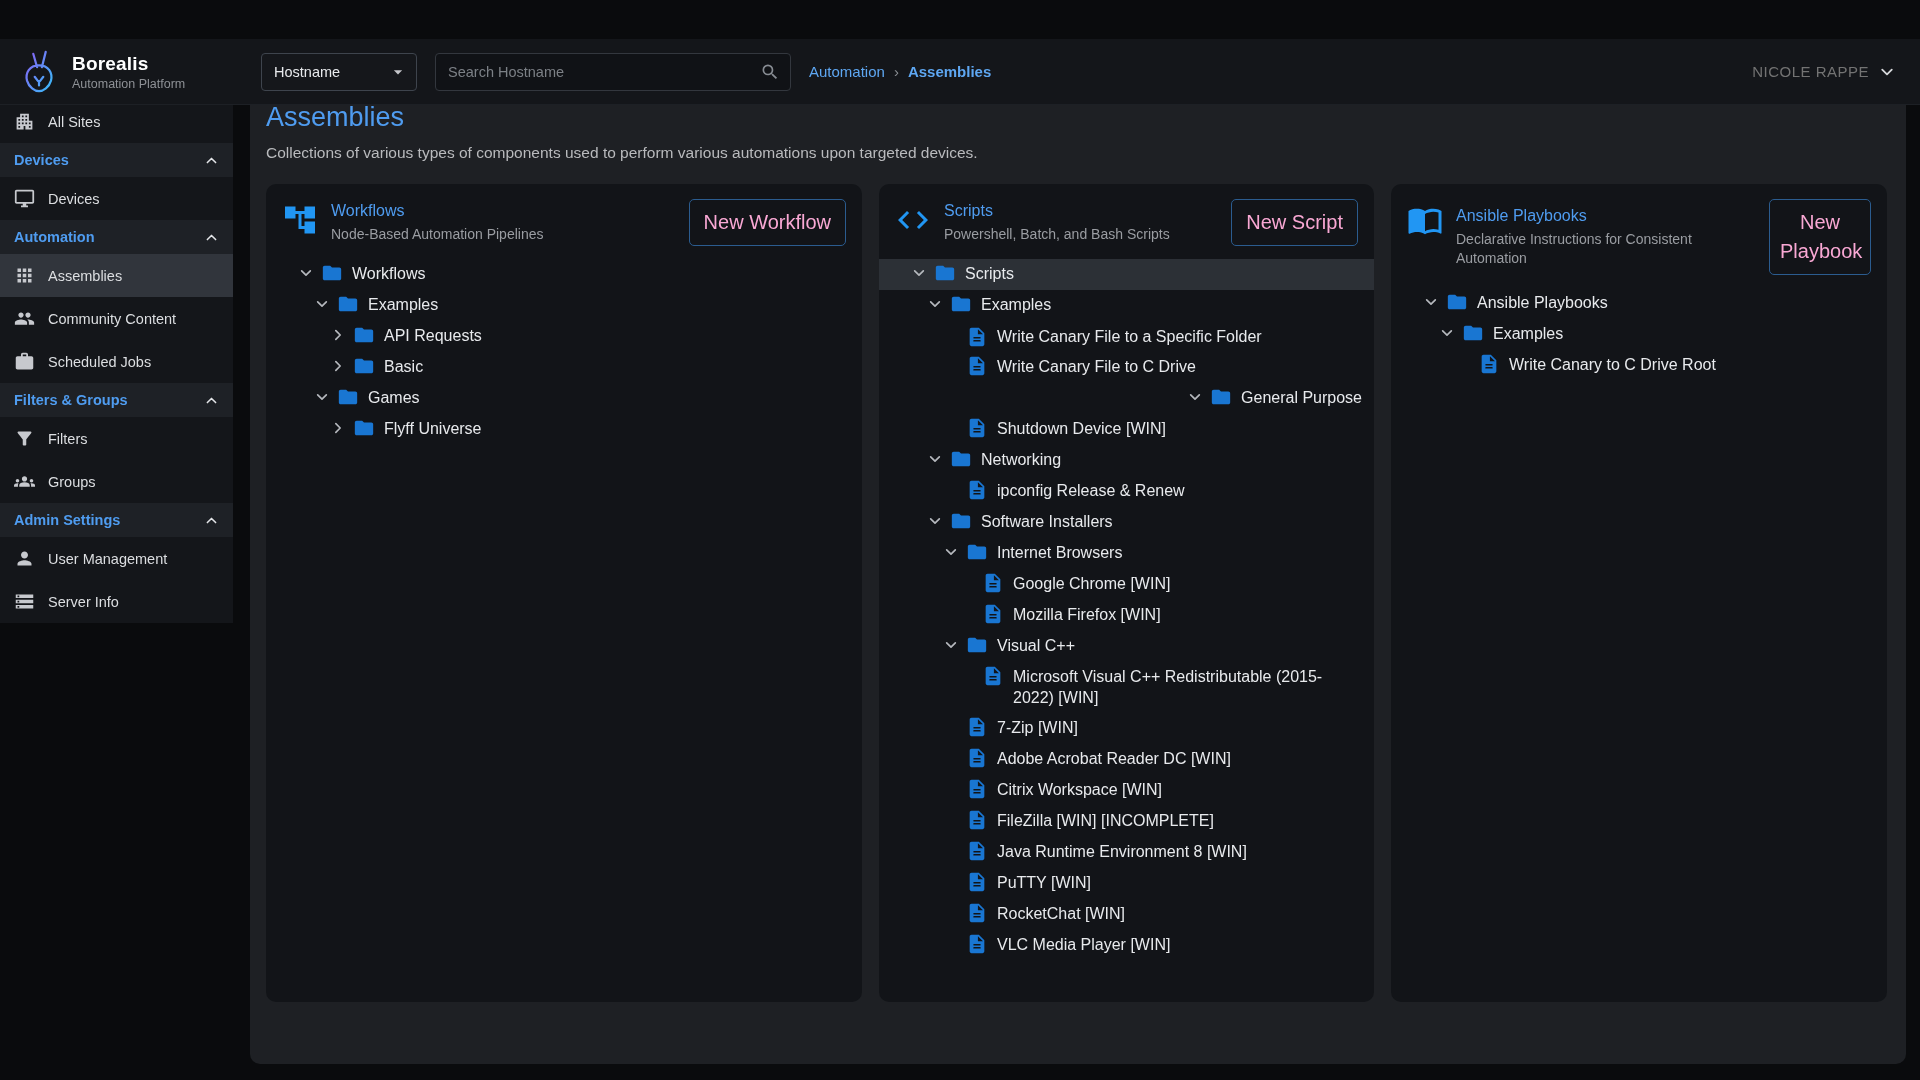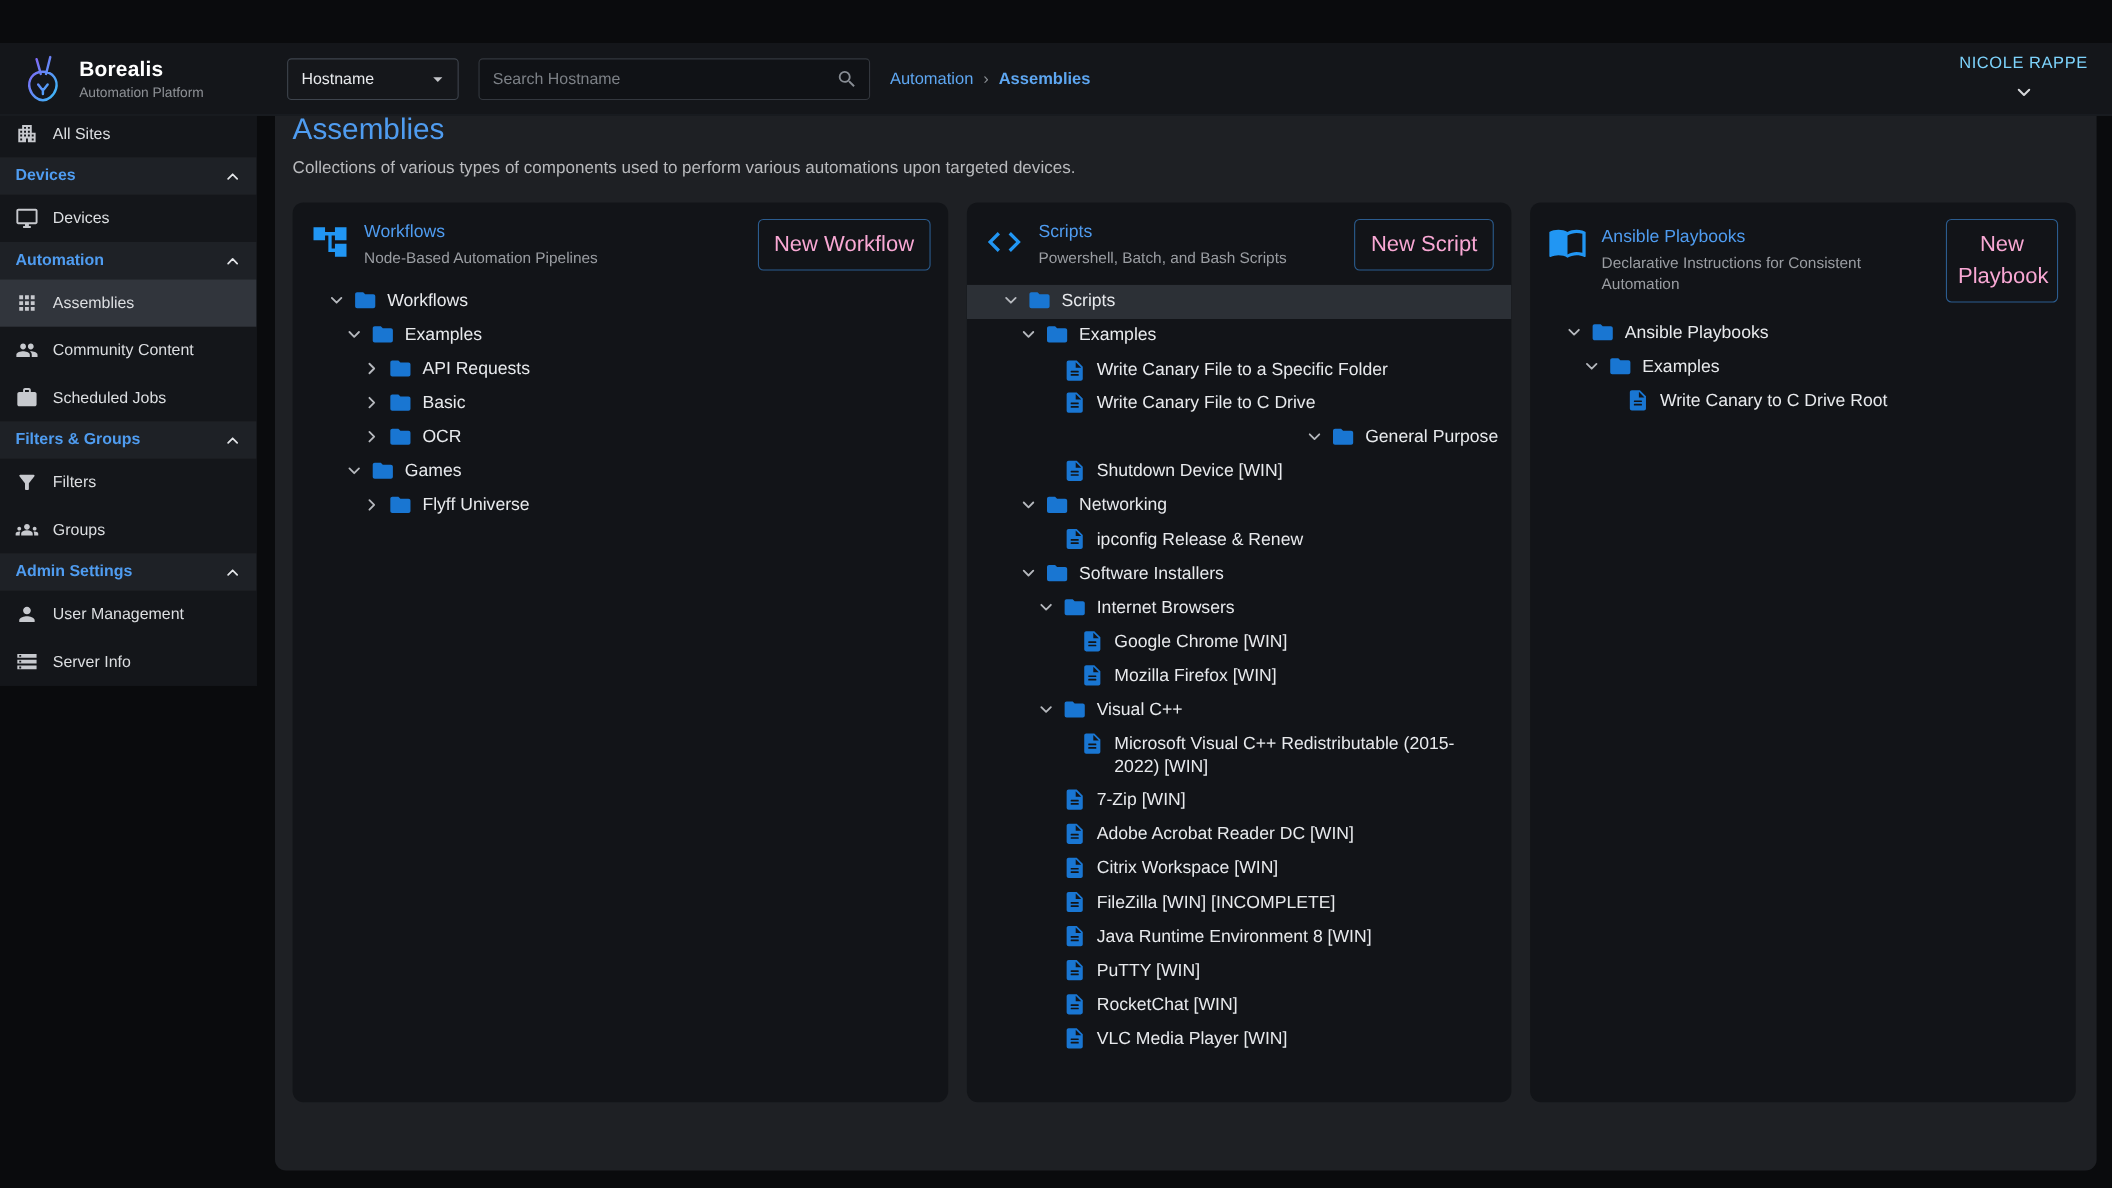--- a/index.html
+++ b/index.html
@@ -36,21 +36,21 @@
     display:flex; align-items:center; padding:0 10px 0 12px;
   }
   .search-wrap input { flex:1; background:transparent; border:0; outline:none; color:#dddfe2; font-size:14.5px; font-family:inherit; }
   .search-wrap input::placeholder { color:#7c8086; }
   .search-ic { width:20px; height:20px; color:#878c93; }
   .breadcrumb { margin-left:18px; display:flex; align-items:center; gap:9px; font-size:15px; }
   .breadcrumb a { color:#5ea7f2; text-decoration:none; cursor:pointer; }
   .breadcrumb a.current { font-weight:bold; }
   .breadcrumb .sep { color:#8b8f94; font-size:15px; }
   .user-menu { margin-left:auto; margin-right:22px; display:flex; align-items:center; gap:7px;
-    font-size:15px; color:#7dd3fc; letter-spacing:.5px; cursor:pointer;flex-direction:column; }
+    font-size:15px; color:#737373; letter-spacing:.5px; cursor:pointer; }
   .user-menu .icon { width:22px; height:22px; color:#d5d7da; }
 
   
   .sidebar { position:fixed; top:66px; left:0; width:233px; background:#14161a; z-index:5; }
   .sb-section { height:34px; background:#1e2126; display:flex; align-items:center; justify-content:space-between;
     padding:0 12px 0 14px; cursor:pointer; }
   .sb-sec-label { color:#4f9cf0; font-size:14.5px; font-weight:bold; }
   .sb-section .icon { width:19px; height:19px; color:#e3e5e8; }
   .sb-item { height:43px; display:flex; align-items:center; gap:13px; padding:0 14px; font-size:14.5px; color:#dcdee1; cursor:pointer; }
   .sb-item .icon { width:21px; height:21px; color:#c7c9ce; flex-shrink:0; }
@@ -324,33 +324,20 @@
                 <path d="M9.4 6.8 14.6 12l-5.2 5.2" fill="none" stroke="currentColor" stroke-width="2" stroke-linecap="round" stroke-linejoin="round"></path>
               </svg>
             </span>
             <span class="icon node">
               <svg viewBox="0 0 24 24">
                 <path fill="currentColor" d="M10 4H4c-1.1 0-2 .9-2 2v12c0 1.1.9 2 2 2h16c1.1 0 2-.9 2-2V8c0-1.1-.9-2-2-2h-8l-2-2z"></path>
               </svg>
             </span>
             <span class="tlabel">Basic</span>
           </div>
-          <div class="trow" style="padding-left: 60px;">
-            <span class="icon chev">
-              <svg viewBox="0 0 24 24">
-                <path d="M9.4 6.8 14.6 12l-5.2 5.2" fill="none" stroke="currentColor" stroke-width="2" stroke-linecap="round" stroke-linejoin="round"></path>
-              </svg>
-            </span>
-            <span class="icon node">
-              <svg viewBox="0 0 24 24">
-                <path fill="currentColor" d="M10 4H4c-1.1 0-2 .9-2 2v12c0 1.1.9 2 2 2h16c1.1 0 2-.9 2-2V8c0-1.1-.9-2-2-2h-8l-2-2z"></path>
-              </svg>
-            </span>
-            <span class="tlabel">OCR</span>
-          </div>
           <div class="trow" style="padding-left: 44px;">
             <span class="icon chev">
               <svg viewBox="0 0 24 24">
                 <path d="M6.8 9.4 12 14.6l5.2-5.2" fill="none" stroke="currentColor" stroke-width="2" stroke-linecap="round" stroke-linejoin="round"></path>
               </svg>
             </span>
             <span class="icon node">
               <svg viewBox="0 0 24 24">
                 <path fill="currentColor" d="M10 4H4c-1.1 0-2 .9-2 2v12c0 1.1.9 2 2 2h16c1.1 0 2-.9 2-2V8c0-1.1-.9-2-2-2h-8l-2-2z"></path>
               </svg>

